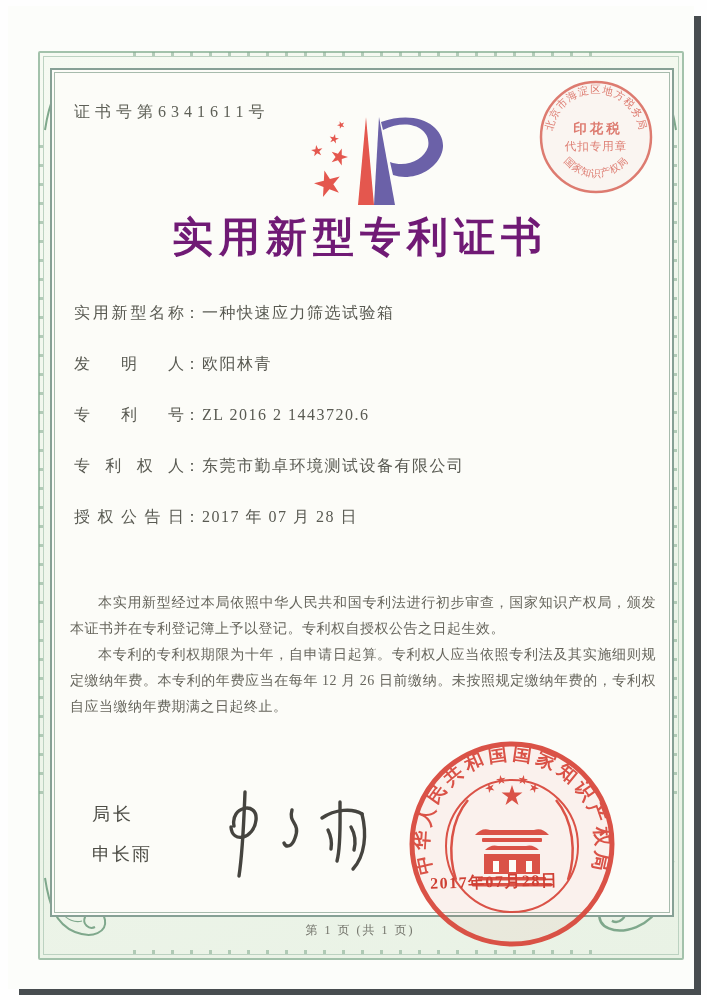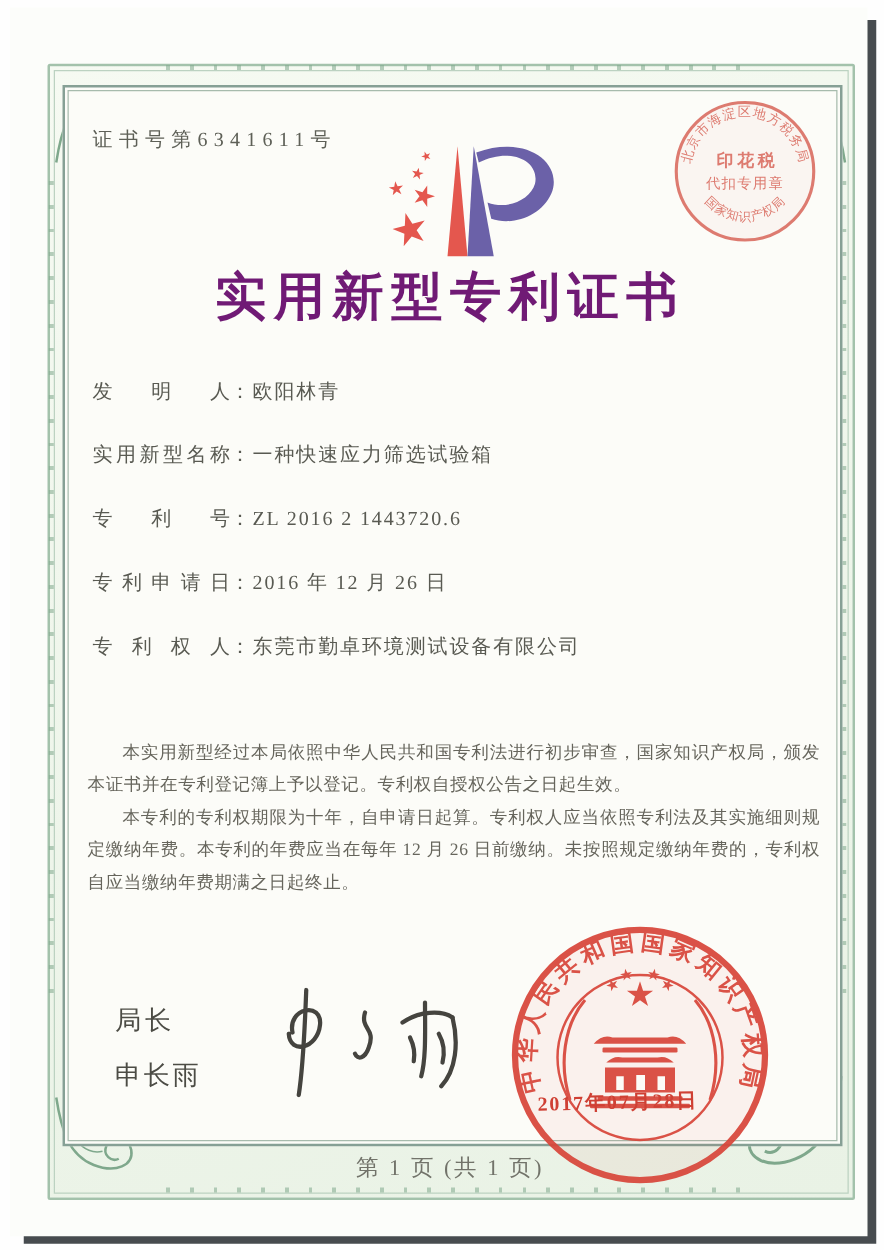--- a/index.html
+++ b/index.html
@@ -36,28 +36,28 @@
   .title{position:absolute;left:42px;top:204px;width:620px;text-align:center;
          font-size:41px;font-weight:700;letter-spacing:6px;color:#701a75;}
   .fields{position:absolute;left:66px;top:297px;width:560px;}
   .field-line{height:20px;margin-bottom:31px;font-size:16px;color:#595a52;white-space:nowrap;}
   .f-label{display:inline-block;width:110px;text-align:justify;text-align-last:justify;}
   .f-colon{display:inline-block;margin-right:2px;}
   .f-value{letter-spacing:1.5px;}
   .body-text{position:absolute;left:62px;top:584px;width:586px;font-size:14px;
              line-height:26px;letter-spacing:.5px;color:#66655c;text-align:justify;}
   .body-text p{margin:0;text-indent:2em;}
-  .signer{position:absolute;left:84px;top:796px;font-size:21px;color:#4c4c45;letter-spacing:3px;}
+  .signer{position:absolute;left:84px;top:796px;font-size:18px;color:#4c4c45;letter-spacing:3px;}
   .signer .name{margin-top:16px;letter-spacing:2px;}
   .signature{position:absolute;left:196px;top:780px;}
   .authority-seal{position:absolute;left:398px;top:732px;opacity:.93;}
   .seal-date{position:absolute;left:422px;top:866px;font-size:16px;color:#cf4034;
              letter-spacing:1.5px;transform:rotate(-1.5deg);font-weight:600;}
   .footer{position:absolute;left:42px;top:916px;width:620px;text-align:center;
-          font-size:18px;letter-spacing:2px;color:#72736a;}
+          font-size:12px;letter-spacing:2px;color:#72736a;}
   
   .arc-big{font-size:19px;font-weight:700;letter-spacing:4px;fill:#d8463a;
            font-family:"Liberation Serif","DejaVu Serif",serif;}
   .arc-sm{font-size:10.5px;letter-spacing:1px;fill:#d96a5e;
           font-family:"Liberation Serif","DejaVu Serif",serif;}
   .arc-sm2{font-size:10px;letter-spacing:.5px;fill:#d96a5e;
            font-family:"Liberation Serif","DejaVu Serif",serif;}
   .tax-center1{font-size:13.5px;letter-spacing:3px;fill:#d96a5e;font-weight:600;
                font-family:"Liberation Serif","DejaVu Serif",serif;}
   .tax-center2{font-size:11.5px;letter-spacing:1px;fill:#d96a5e;
@@ -141,33 +141,33 @@
       <text class="arc-sm"><textPath href="#taxTop" startOffset="50%" text-anchor="middle">北京市海淀区地方税务局</textPath></text>
       <text class="arc-sm2"><textPath href="#taxBottom" startOffset="50%" text-anchor="middle">国家知识产权局</textPath></text>
       <text class="tax-center1" x="63" y="57" text-anchor="middle">印花税</text>
       <text class="tax-center2" x="61" y="74" text-anchor="middle">代扣专用章</text>
     </svg>
 
     <div class="title">实用新型专利证书</div>
 
     <div class="fields">
       <div class="field-line">
+        <span class="f-label">实用新型名称</span><span class="f-colon">：</span><span class="f-value">一种快速应力筛选试验箱</span>
+      </div>
+      <div class="field-line">
         <span class="f-label">发明人</span><span class="f-colon">：</span><span class="f-value">欧阳林青</span>
       </div>
       <div class="field-line">
-        <span class="f-label">实用新型名称</span><span class="f-colon">：</span><span class="f-value">一种快速应力筛选试验箱</span>
-      </div>
-      <div class="field-line">
         <span class="f-label">专利号</span><span class="f-colon">：</span><span class="f-value">ZL 2016 2 1443720.6</span>
       </div>
       <div class="field-line">
-        <span class="f-label">专利申请日</span><span class="f-colon">：</span><span class="f-value">2016 年 12 月 26 日</span>
-      </div>
-      <div class="field-line">
         <span class="f-label">专利权人</span><span class="f-colon">：</span><span class="f-value">东莞市勤卓环境测试设备有限公司</span>
+      </div>
+      <div class="field-line">
+        <span class="f-label">授权公告日</span><span class="f-colon">：</span><span class="f-value">2017 年 07 月 28 日</span>
       </div>
     </div>
 
     <div class="body-text">
       <p>本实用新型经过本局依照中华人民共和国专利法进行初步审查，国家知识产权局，颁发本证书并在专利登记簿上予以登记。专利权自授权公告之日起生效。</p>
       <p>本专利的专利权期限为十年，自申请日起算。专利权人应当依照专利法及其实施细则规定缴纳年费。本专利的年费应当在每年 12 月 26 日前缴纳。未按照规定缴纳年费的，专利权自应当缴纳年费期满之日起终止。</p>
     </div>
 
     <div class="signer">
       <div>局长</div>

